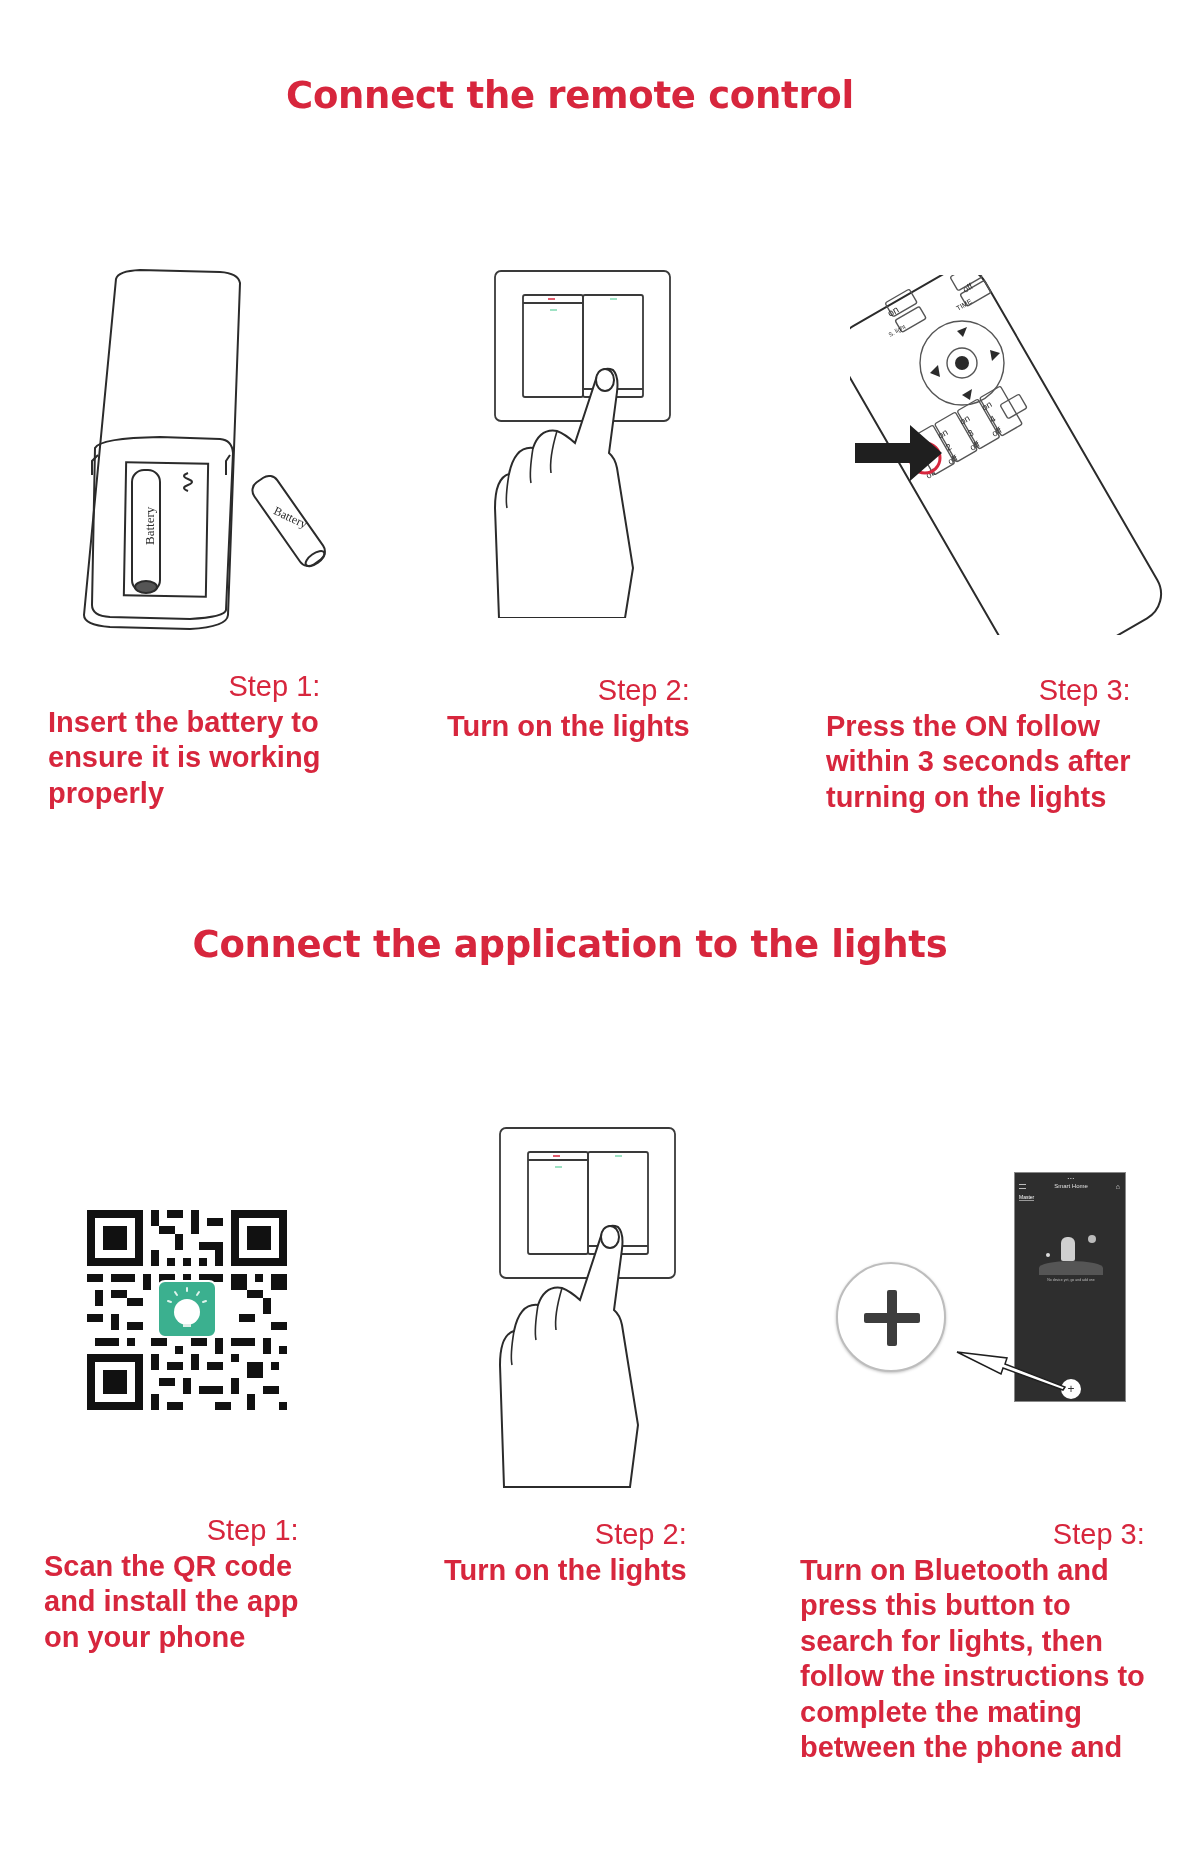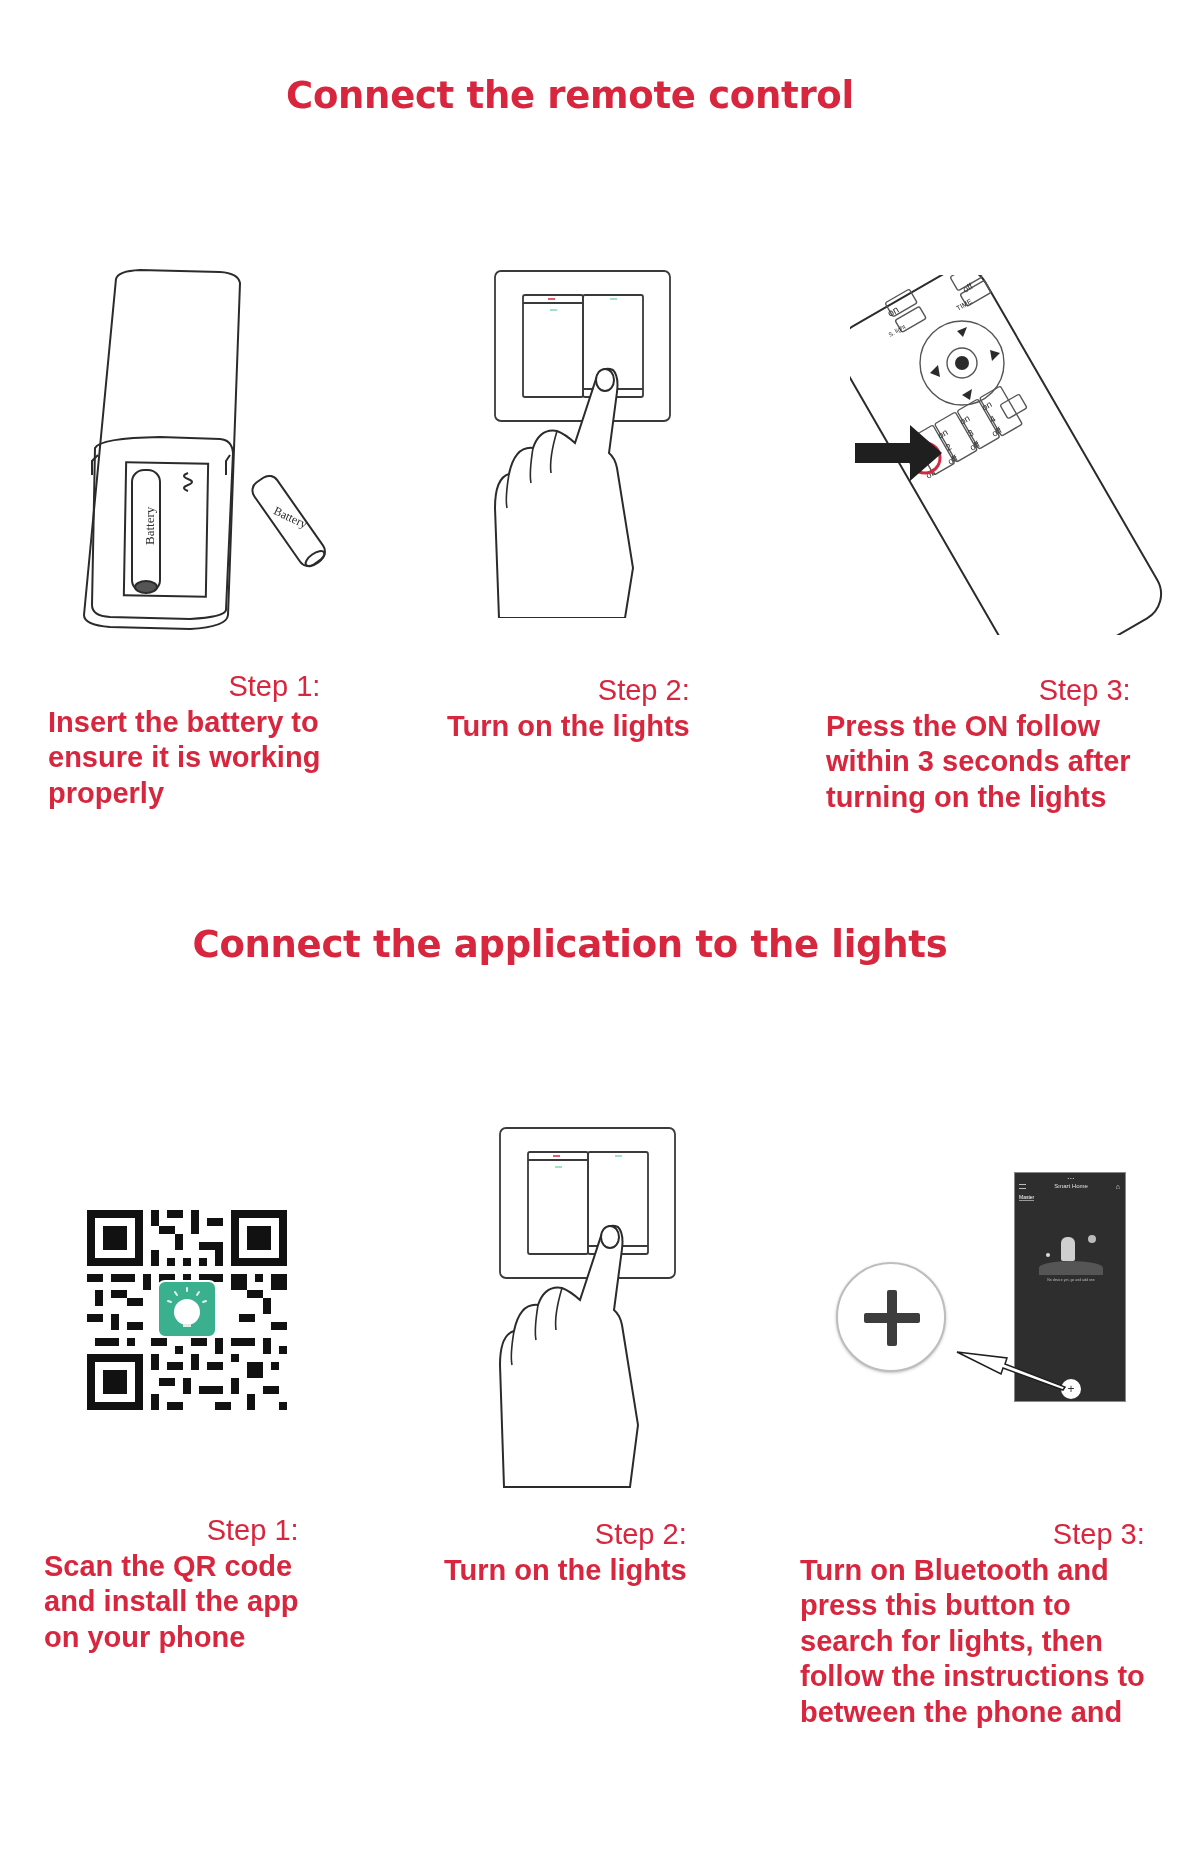--- a/index.html
+++ b/index.html
@@ -308,14 +308,15 @@
 <div class="step" style="left:444px; top:1517px;">
   <span class="label">Step 2:</span>
   <span class="line">Turn on the lights</span>
 </div>
 <div class="step" style="left:800px; top:1517px;">
   <span class="label">Step 3:</span>
   <span class="line">Turn on Bluetooth and</span>
   <span class="line">press this button to</span>
   <span class="line">search for lights, then</span>
   <span class="line">follow the instructions to</span>
+  <span class="line">complete the mating</span>
   <span class="line">between the phone and</span>
 </div>
 
 </body></html>

